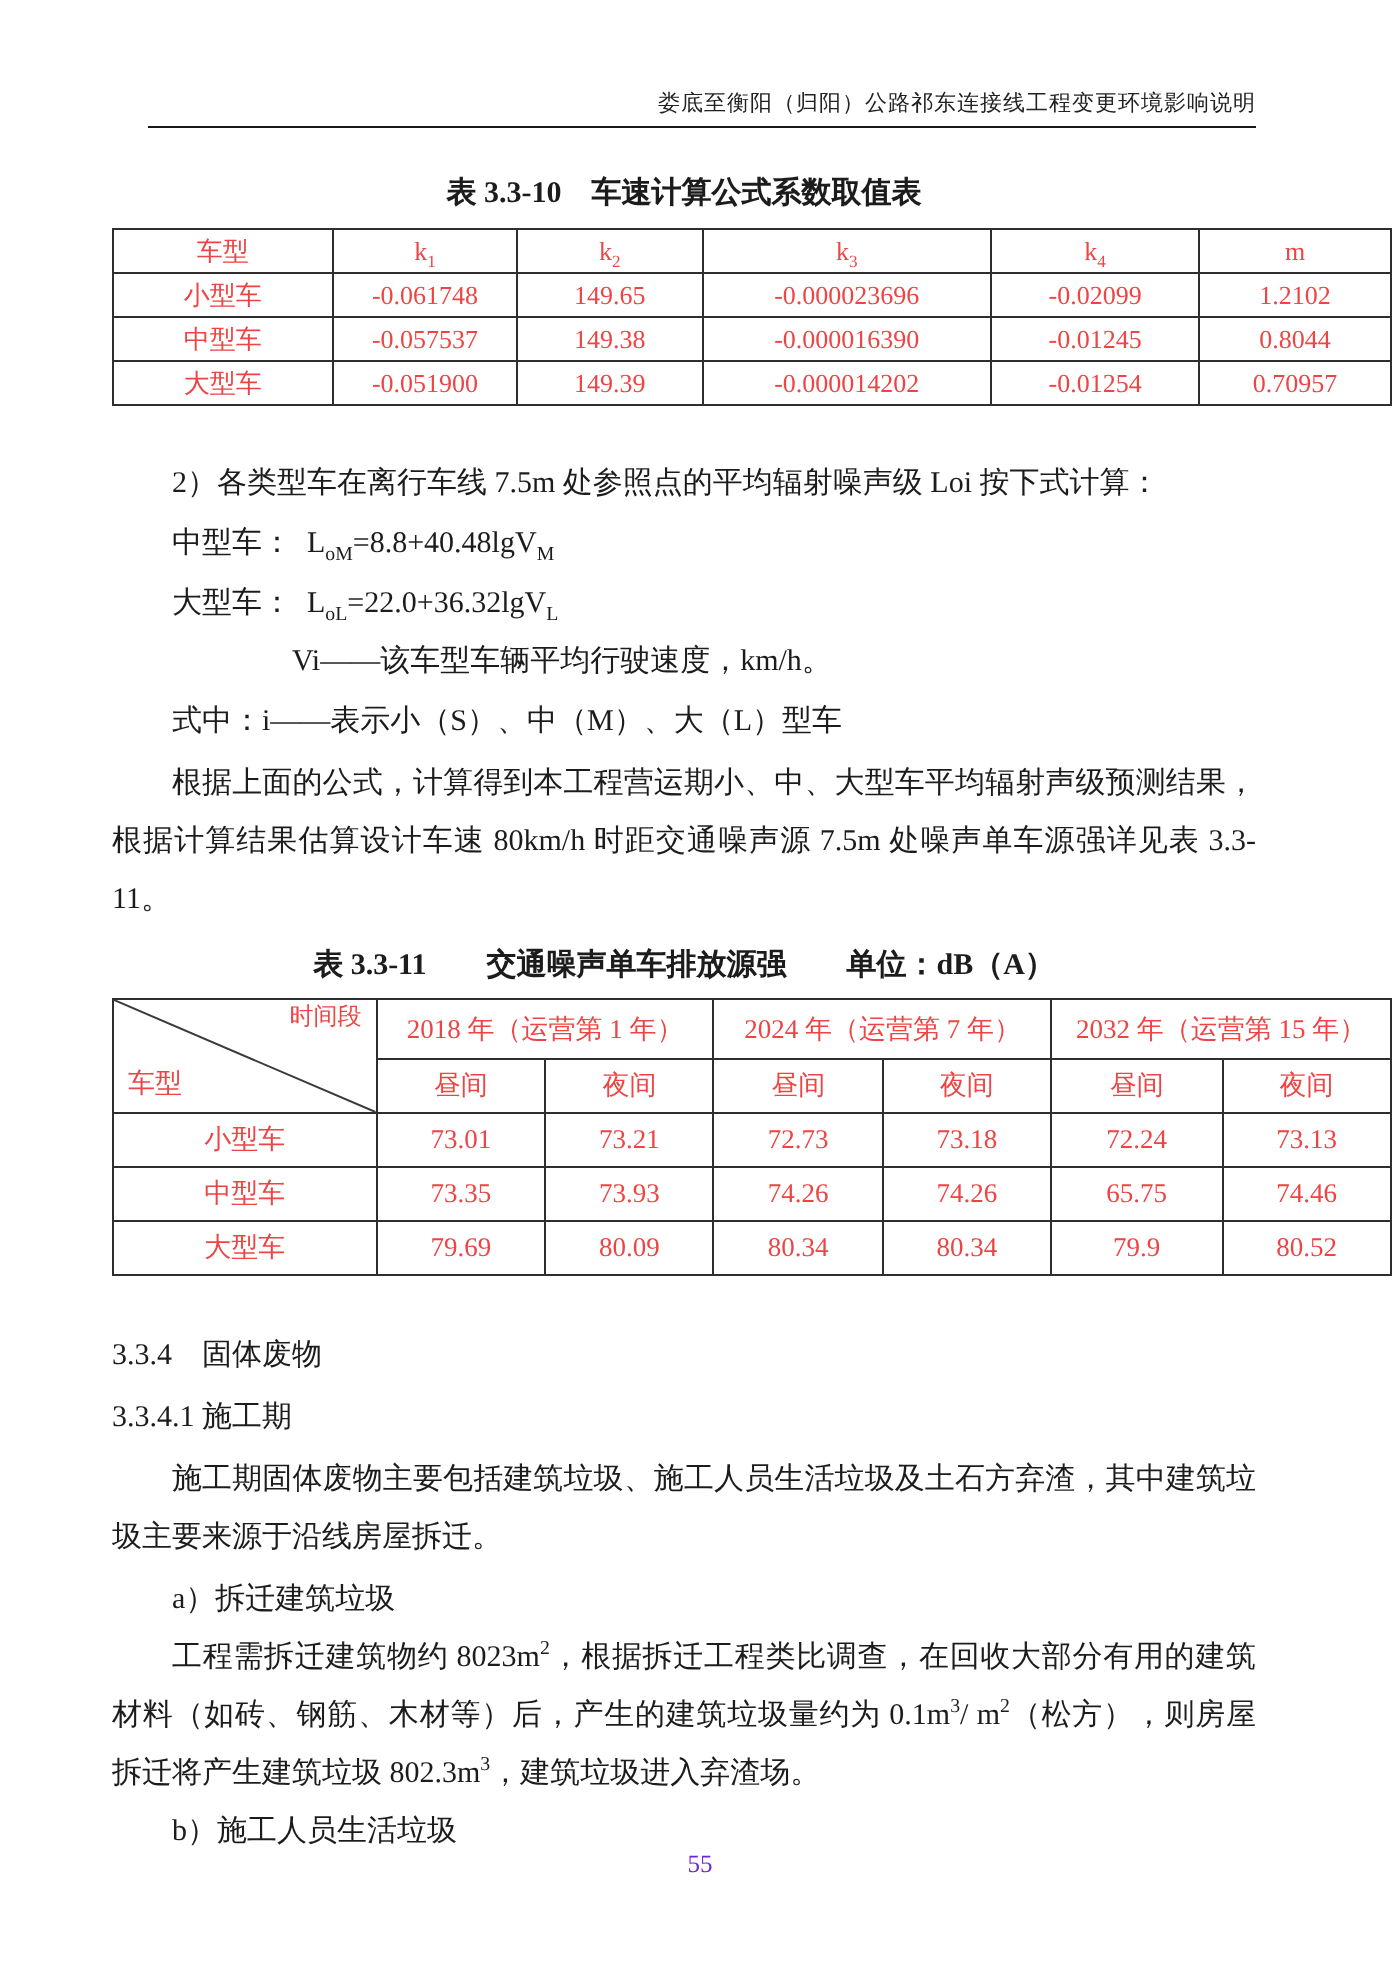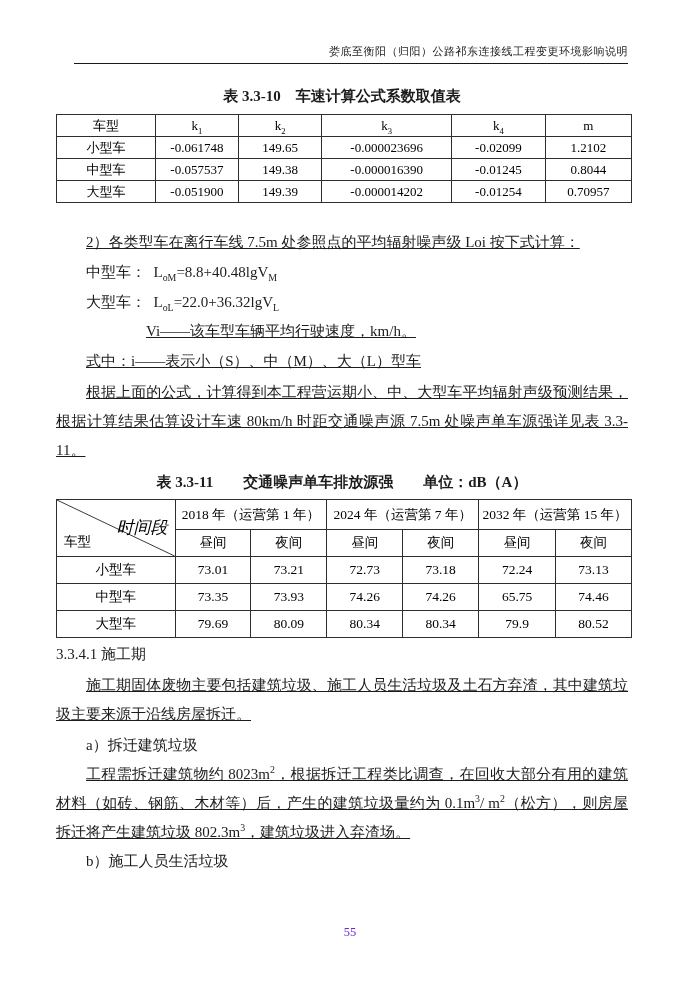--- a/index.html
+++ b/index.html
@@ -31,23 +31,23 @@
     font-weight: bold;
     font-size: 15px;
     margin: 0;
   }
   .title-310 { margin-top: 23px; }
   .title-311 { margin-top: 8px; }
   
   table {
     border-collapse: collapse;
     table-layout: fixed;
-    width: 576px;
+    width: 640px;
     font-size: 13px;
-    color: #000000;
+    color: #ef4444;
   }
   table td {
     border: 1px solid #2e2e2e;
     text-align: center;
     vertical-align: middle;
     padding: 0 3px;
     overflow: hidden;
     white-space: nowrap;
   }
   .t310 { margin-top: 8px; border: 1.5px solid #2e2e2e; }
@@ -61,36 +61,34 @@
     position: relative;
     padding: 0;
   }
   .diag svg.diag-line {
     position: absolute;
     top: 0; left: 0;
     width: 100%; height: 100%;
   }
   .diag .diag-top {
     position: absolute;
-    top: 16px; right: 7px;
-    font-size: 17px;
-    font-style: italic;
+    top: 0; right: 7px;
+    font-size: 12px;
   }
   .diag .diag-bottom {
     position: absolute;
     bottom: 5px; left: 7px;
     font-size: 13.5px;
   }
   
   .para {
     font-size: 15px;
     line-height: 29px;
     margin: 0;
     text-align: justify;
-    text-decoration: underline;
   }
   .indent { text-indent: 2em; }
   .para-intro { margin-top: 25px; }
   .formula-line {
     font-size: 15px;
     line-height: 30px;
     margin: 0;
     padding-left: 2em;
   }
   .formula-line .expr { padding-left: 0.5em; }
@@ -250,20 +248,21 @@
         <td>79.69</td>
         <td>80.09</td>
         <td>80.34</td>
         <td>80.34</td>
         <td>79.9</td>
         <td>80.52</td>
       </tr>
     </tbody>
   </table>
 
+  <p class="section-heading h-334">3.3.4　固体废物</p>
   <p class="section-heading h-3341">3.3.4.1 施工期</p>
 
   <p class="para indent gap-s">施工期固体废物主要包括建筑垃圾、施工人员生活垃圾及土石方弃渣，其中建筑垃圾主要来源于沿线房屋拆迁。</p>
 
   <p class="list-label gap-s">a）拆迁建筑垃圾</p>
 
   <p class="para indent"><span>工程需拆迁建筑物约 8023m</span><sup>2</sup><span>，根据拆迁工程类比调查，在回收大部分有用的建筑材料（如砖、钢筋、木材等）后，产生的建筑垃圾量约为 0.1m</span><sup>3</sup><span>/ m</span><sup>2</sup><span>（松方），则房屋拆迁将产生建筑垃圾 802.3m</span><sup>3</sup><span>，建筑垃圾进入弃渣场。</span></p>
 
   <p class="list-label">b）施工人员生活垃圾</p>
 

